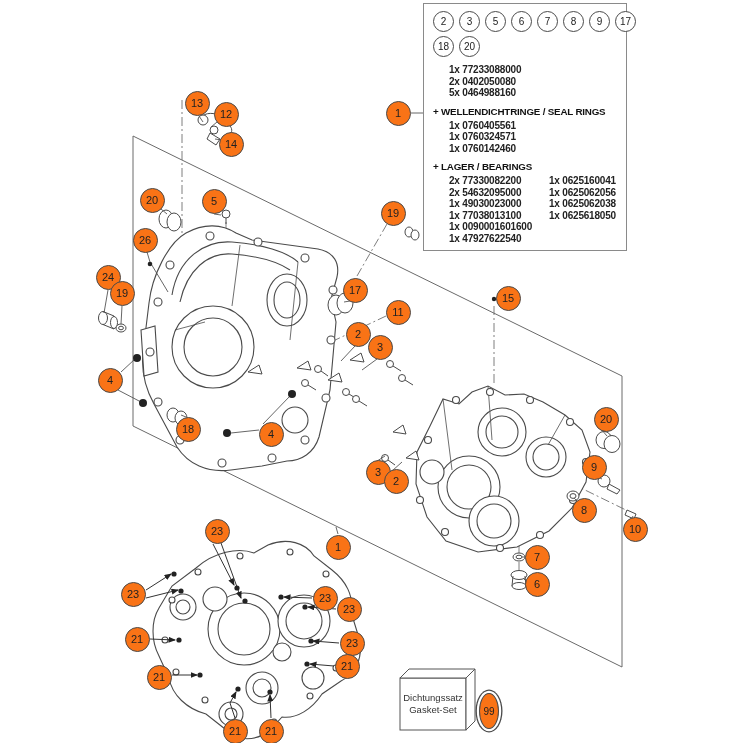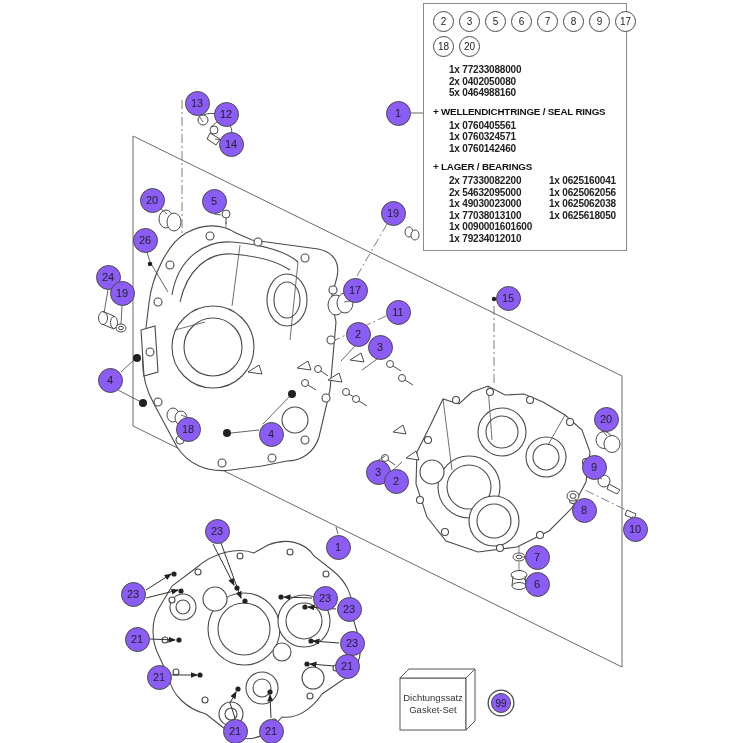--- a/index.html
+++ b/index.html
@@ -1,24 +1,24 @@
 <!DOCTYPE html>
 <html><head>
 <meta charset="utf-8">
 <style>
   html,body{margin:0;padding:0;background:#fff;}
   .canvas{position:relative;width:743px;height:743px;background:#fff;overflow:hidden;
           font-family:"Liberation Sans", sans-serif;color:#1d1d1d;}
   svg.diagram{position:absolute;left:0;top:0;}
   #callout-layer{position:absolute;left:0;top:0;width:743px;height:743px;pointer-events:none;}
   .callout{position:absolute;width:25px;height:25px;border:1.4px solid #4a4a4a;border-radius:50%;
-           background:#8b5cf6;display:flex;align-items:center;justify-content:center;
+           background:#f97316;display:flex;align-items:center;justify-content:center;
            font-size:11px;color:#222;box-sizing:border-box;pointer-events:auto;}
-  .callout.double{width:20px;height:20px;font-size:10px;
-           box-shadow:0 0 0 2.2px #fff,0 0 0 3.5px #4a4a4a;margin-left:12px;}
+  .callout.double{width:20px;height:36px;font-size:10px;
+           box-shadow:0 0 0 2.2px #fff,0 0 0 3.5px #4a4a4a;}
   .legend-box{position:absolute;left:423px;top:3px;width:204px;min-height:242px;
            border:1.2px solid #8a8a8a;background:#fff;box-sizing:border-box;
            padding:7px 5px 6px 9px;}
   .circle-row{display:flex;gap:5px;margin-bottom:4px;}
   .legend-chip{width:21px;height:21px;border:1.2px solid #4a4a4a;border-radius:50%;
            display:flex;align-items:center;justify-content:center;font-size:10px;
            color:#222;box-sizing:border-box;flex:none;background:#fff;}
   .part-list{margin:0 0 0 16px;}
   #legend-base{margin-top:7px;}
   .part-row{font-size:10px;font-weight:600;line-height:11.5px;letter-spacing:-0.2px;color:#222;white-space:nowrap;}
@@ -301,21 +301,21 @@
         <div class="part-row">1x 0760142460</div>
       </div>
     <div class="section-header">+ LAGER / BEARINGS</div>
     <div class="bearings-cols part-list">
       <div id="legend-bearings-1">
           <div class="part-row">2x 77330082200</div>
           <div class="part-row">2x 54632095000</div>
           <div class="part-row">1x 49030023000</div>
           <div class="part-row">1x 77038013100</div>
           <div class="part-row">1x 0090001601600</div>
-          <div class="part-row">1x 79234012010</div>
+          <div class="part-row">1x 47927622540</div>
         </div>
       <div id="legend-bearings-2">
           <div class="part-row">1x 0625160041</div>
           <div class="part-row">1x 0625062056</div>
           <div class="part-row">1x 0625062038</div>
           <div class="part-row">1x 0625618050</div>
         </div>
     </div>
   </div>
 

